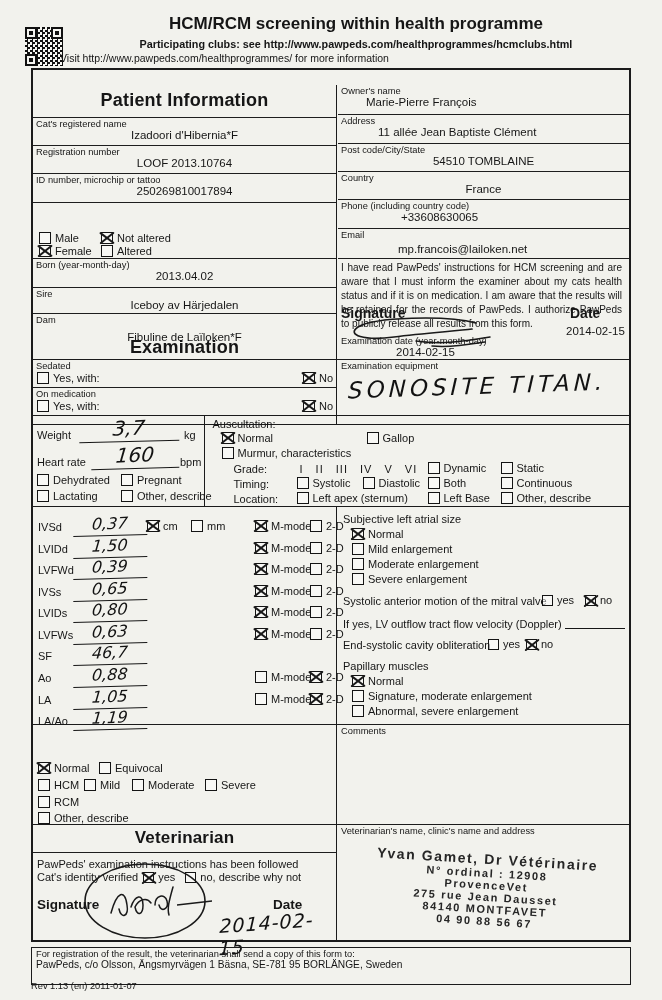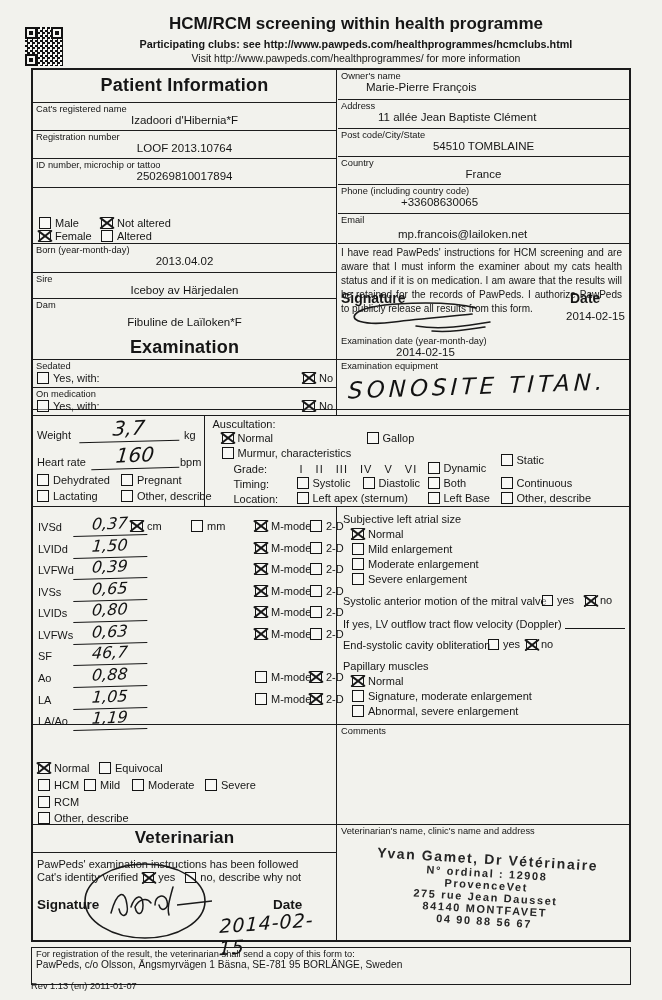--- a/index.html
+++ b/index.html
@@ -44,25 +44,25 @@
 
 <div class="page">
 
   <div class="qr">
     <div class="fp" style="left:0;top:0"></div>
     <div class="fp" style="right:0;top:0"></div>
     <div class="fp" style="left:0;bottom:0"></div>
   </div>
   <div class="abs" style="left:60px;right:10px;top:14px;text-align:center;font-weight:bold;font-size:17px">HCM/RCM screening within health programme</div>
   <div class="abs" style="left:60px;right:10px;top:38px;text-align:center;font-weight:bold;font-size:10.8px">Participating clubs: see http://www.pawpeds.com/healthprogrammes/hcmclubs.html</div>
-  <div class="abs" style="left:60px;right:10px;top:52px;text-align:center;font-size:10.5px">Visit http://www.pawpeds.com/healthprogrammes/ for more information</div>
+  <div class="abs" style="left:60px;right:10px;top:52px;font-size:10.5px">Visit http://www.pawpeds.com/healthprogrammes/ for more information</div>
 
   <div class="form">
 
-    <div class="band" style="top:0;height:340px">
+    <div class="band" style="top:15px;height:340px">
       <div class="cl">
         <div class="row" style="top:0;height:33px">
           <div class="sechead" style="font-size:18px;padding-top:5px">Patient Information</div>
         </div>
         <div class="row" style="top:33px;height:28px">
           <span class="lab">Cat's registered name</span>
           <span class="val">Izadoori d'Hibernia*F</span>
         </div>
         <div class="row" style="top:61px;height:28px">
           <span class="lab">Registration number</span>
@@ -221,21 +221,21 @@
         <div class="cbrow" style="left:15px;top:31px">
             <span class="cb"></span>
             <span class="cbl">Murmur, characteristics</span>
           </div>
         <span class="abs txt11" style="left:27px;top:47px">Grade:</span>
         <span class="abs grades" style="left:93px;top:47px">I II III IV V VI</span>
         <div class="cbrow" style="left:221px;top:46px">
             <span class="cb"></span>
             <span class="cbl">Dynamic</span>
           </div>
-        <div class="cbrow" style="left:294px;top:38px">
+        <div class="cbrow" style="left:294px;top:46px">
             <span class="cb"></span>
             <span class="cbl">Static</span>
           </div>
         <span class="abs txt11" style="left:27px;top:62px">Timing:</span>
         <div class="cbrow" style="left:90px;top:61px">
             <span class="cb"></span>
             <span class="cbl">Systolic</span>
           </div>
         <div class="cbrow" style="left:156px;top:61px">
             <span class="cb"></span>
@@ -264,21 +264,21 @@
           </div>
       </div>
     </div>
 
     <div class="band" style="top:437px;height:218px">
       <div class="cl">
 
         <div class="mrow" style="top:10px">
           <span class="mlab">IVSd</span>
           <span class="mline"><span class="hw">0,37</span></span>
-          <div class="cbrow" style="left:98px;top:3px">
+          <div class="cbrow" style="left:114px;top:3px">
               <span class="cb on"></span>
               <span class="cbl">cm</span>
             </div>
           <div class="cbrow" style="left:158px;top:3px">
               <span class="cb"></span>
               <span class="cbl">mm</span>
             </div>
           <div class="cbrow modebox" style="left:222px;top:3px">
               <span class="cb on"></span>
               <span class="cbl">M-mode</span>

